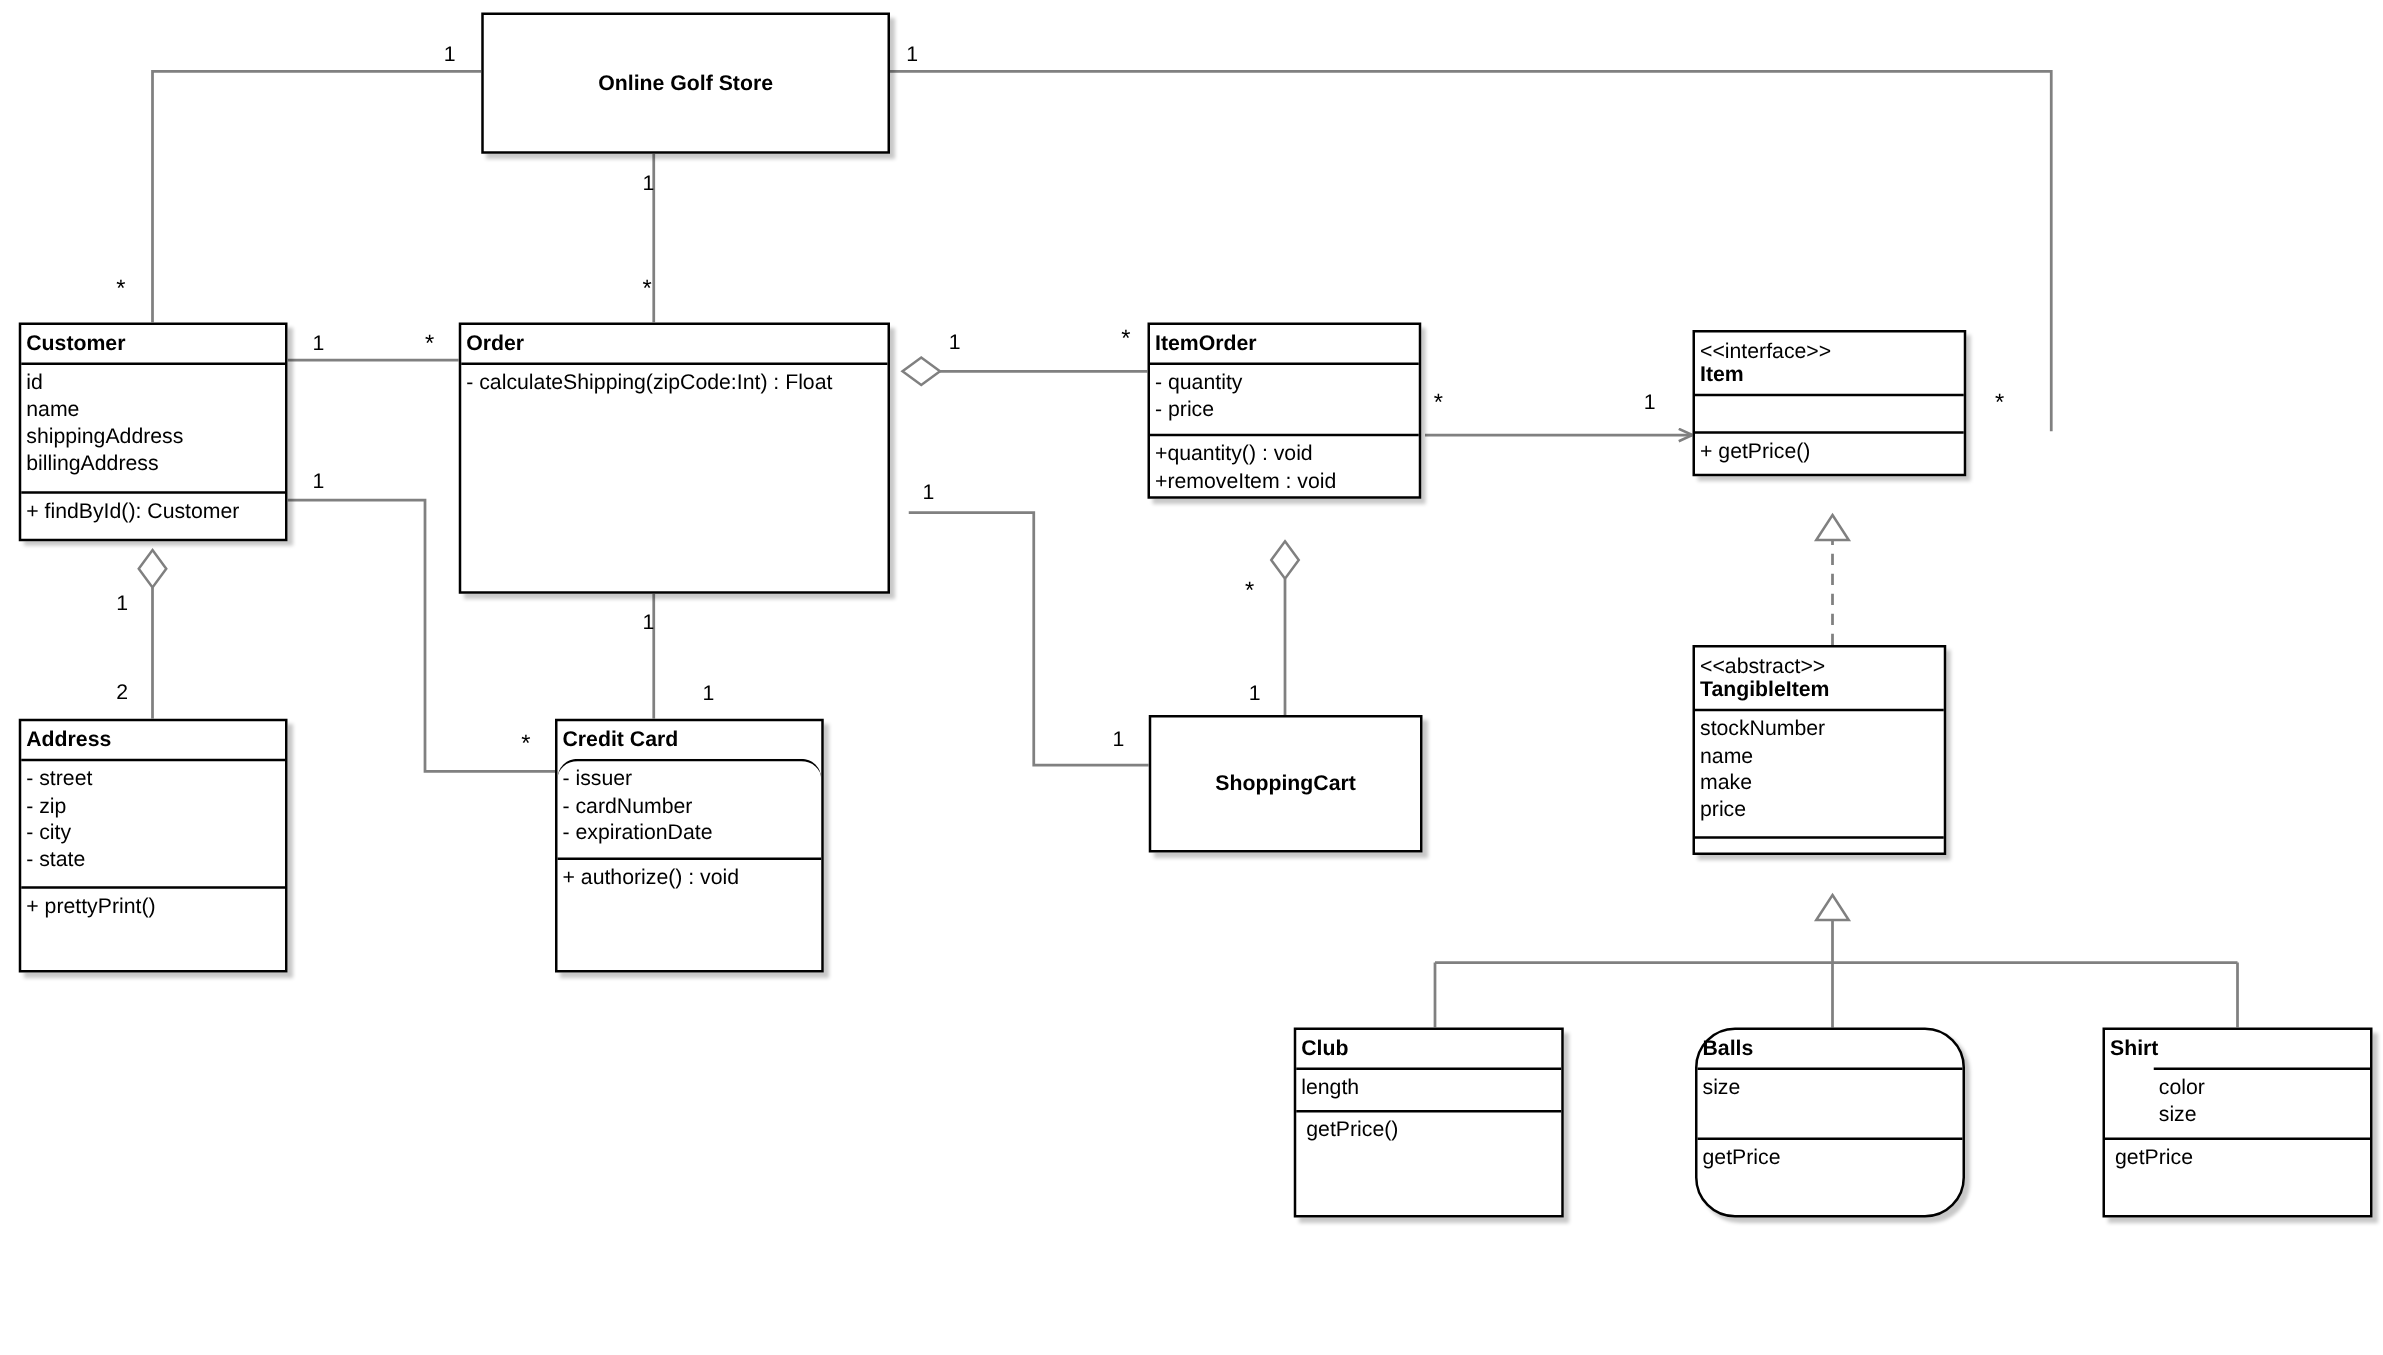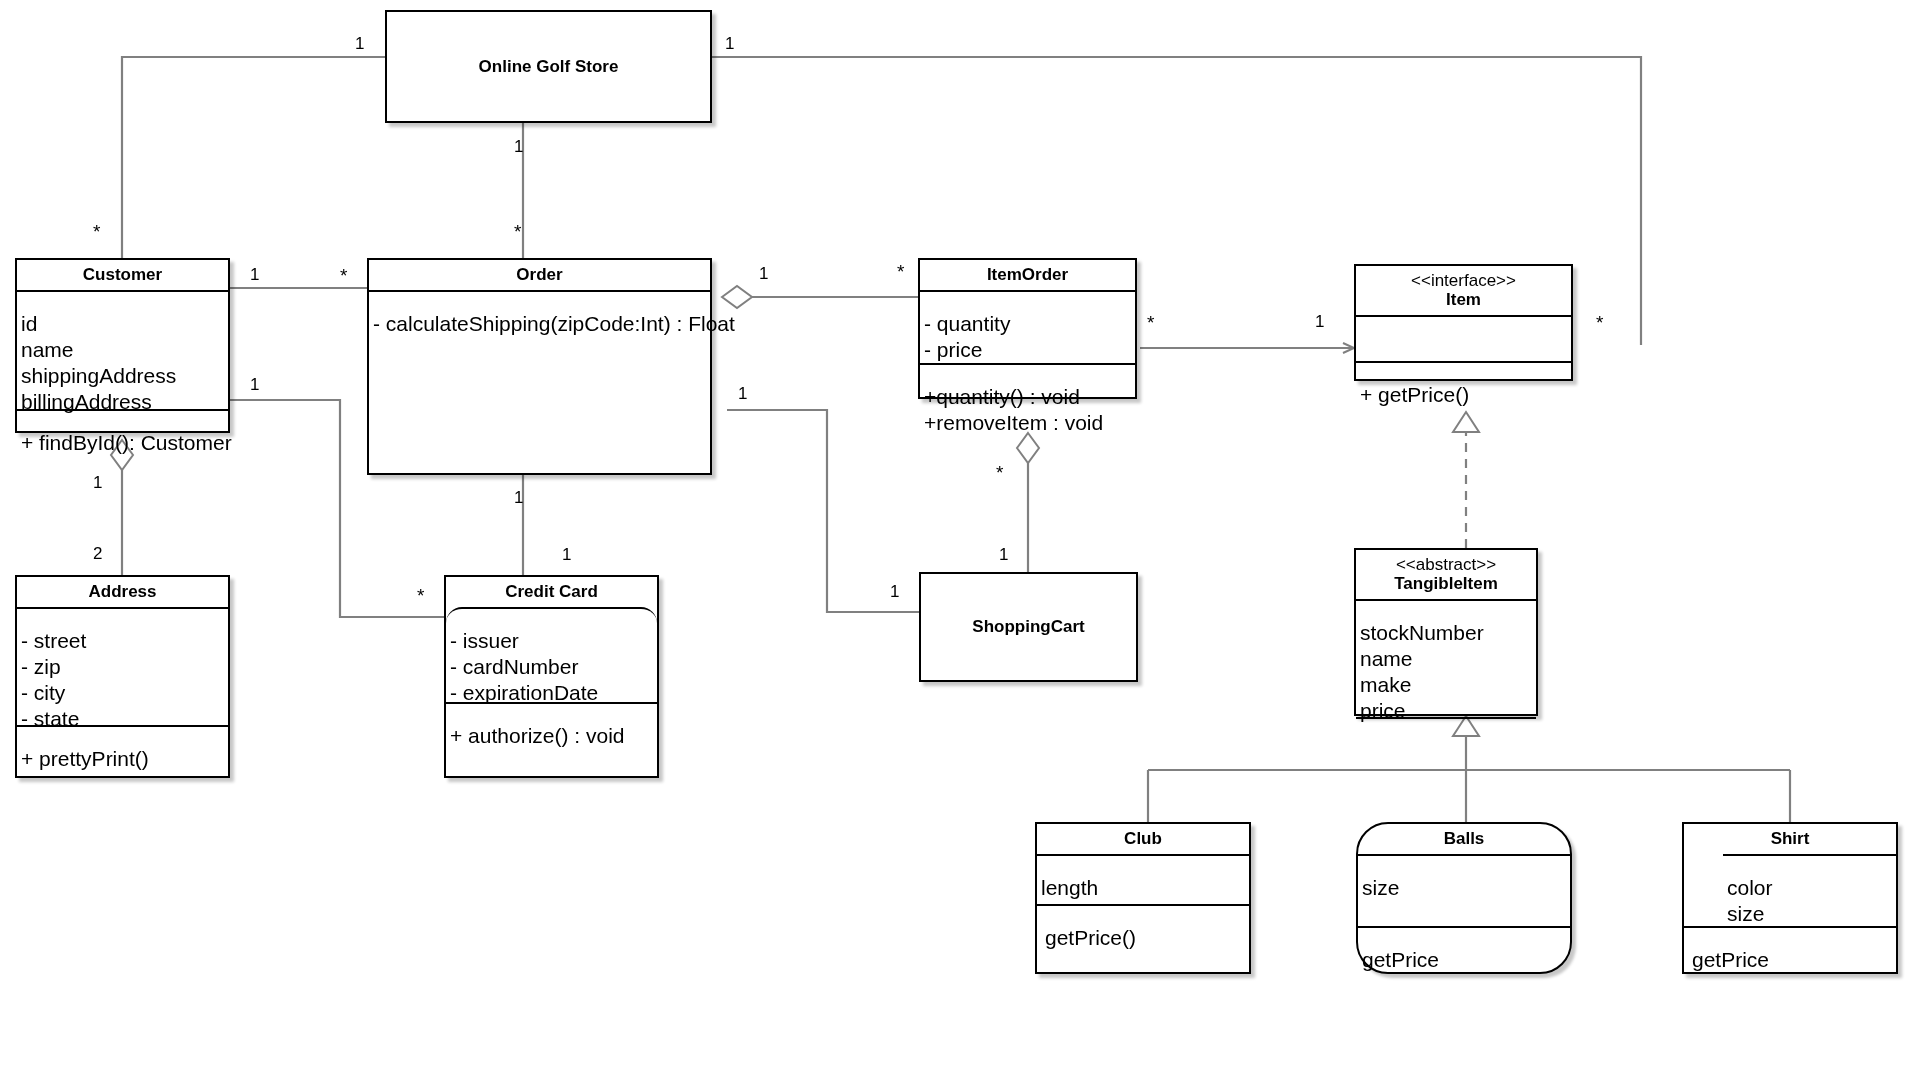--- a/index.html
+++ b/index.html
@@ -30,37 +30,37 @@
   
   .uml-class {
     position: absolute;
     box-sizing: border-box;
     background: #ffffff;
     border: 2.5px solid #000000;
     box-shadow: 4px 4px 3px rgba(0,0,0,0.22);
     z-index: 5;
   }
   .uml-class .cname {
-    text-align: center;
+    text-align: left;
     font-weight: bold;
     font-size: 17px;
     color: #000;
     padding: 5px 4px 6px 4px;
     line-height: 1.12;
     white-space: nowrap;
   }
   .uml-class .stereo {
     display: block;
     font-weight: normal;
     font-size: 17px;
   }
   .uml-class .compartment {
     border-top: 2.5px solid #000;
-    padding: 19px 3px 3px 4px;
-    font-size: 21px;
+    padding: 3px 3px 3px 4px;
+    font-size: 17px;
     line-height: 1.15;
     color: #000;
   }
   .uml-class .compartment .row {
     white-space: nowrap;
     padding: 1px 0;
   }
   .uml-class.plain .cname {
     display: flex;
     align-items: center;
@@ -226,21 +226,21 @@
     </div>
     <div class="compartment">
       <div class="row">+ authorize() : void</div>
     </div>
   </div>
 
   <div class="uml-class plain" style="left:919px; top:572px; width:219px; height:110px;">
     <div class="cname">ShoppingCart</div>
   </div>
 
-  <div class="uml-class" style="left:1354px; top:548px; width:184px; height:168px;">
+  <div class="uml-class" style="left:1354px; top:516px; width:203px; height:168px;">
     <div class="cname">
       <span class="stereo">&lt;&lt;abstract&gt;&gt;</span>
       <span>TangibleItem</span>
     </div>
     <div class="compartment" style="height:94px;">
       <div class="row">stockNumber</div>
       <div class="row">name</div>
       <div class="row">make</div>
       <div class="row">price</div>
     </div>

